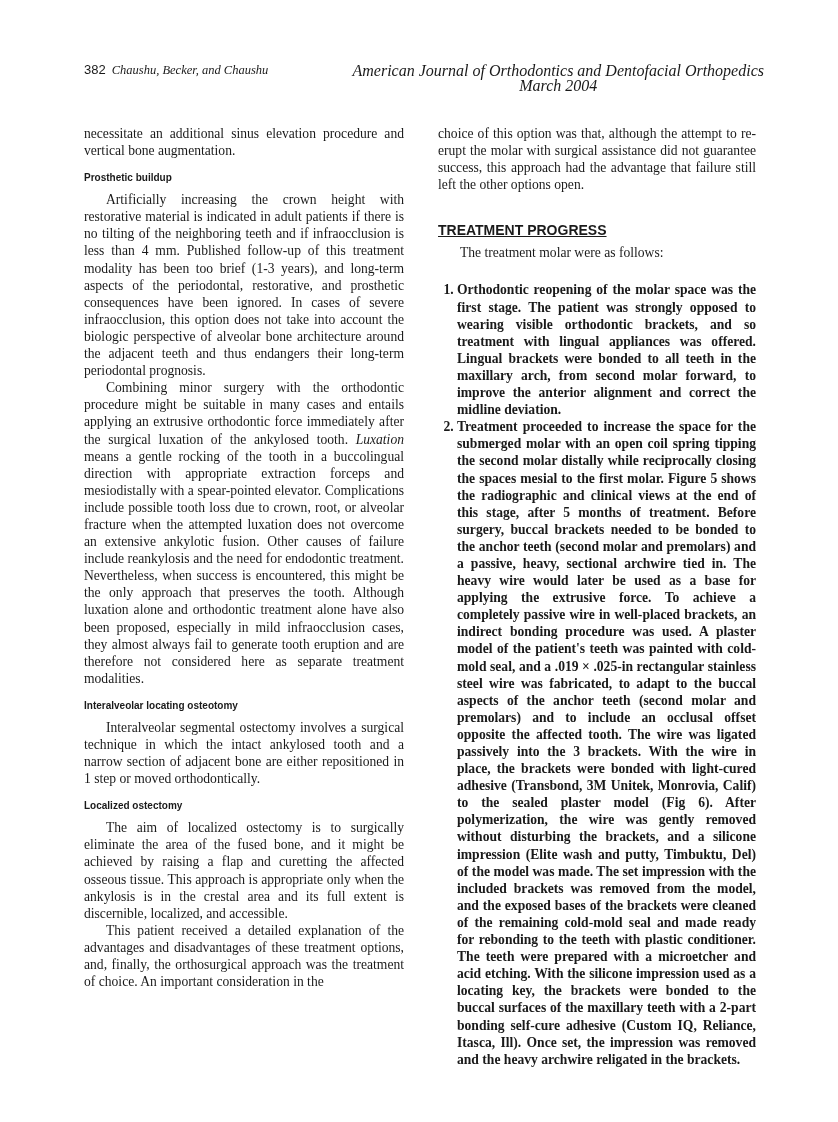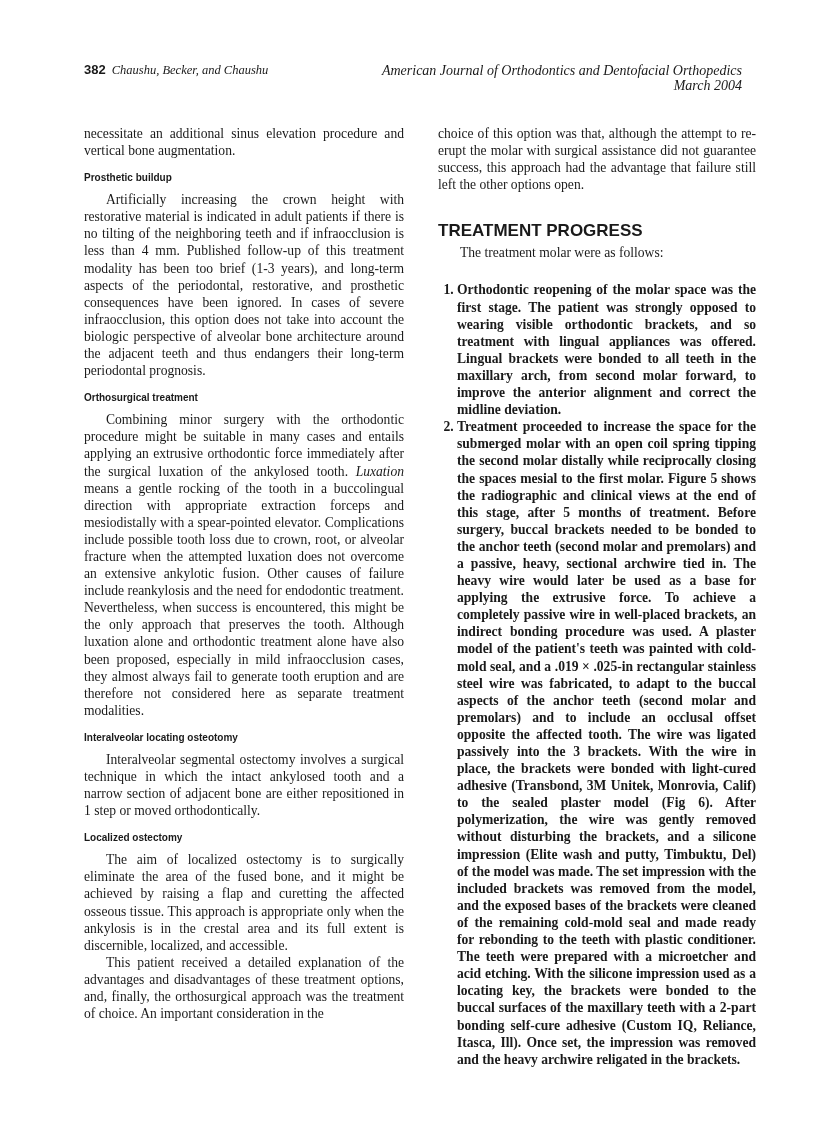--- a/index.html
+++ b/index.html
@@ -1,26 +1,26 @@
 <!DOCTYPE html>
 <html><head>
 <meta charset="utf-8">
 <style>
   html, body { margin: 0; padding: 0; background: #ffffff; }
   body { width: 838px; height: 1122px; position: relative; overflow: hidden; color: #1a1a1a; }
   .header-left { position: absolute; left: 84px; top: 62px; font-family: "Liberation Serif", serif; font-size: 12.5px; font-style: italic; }
-  .header-left .page-num { font-family: "Liberation Sans", sans-serif; font-style: normal; font-weight: bold; font-size: 13px; margin-right: 6px; text-align: center; }
-  .header-right { position: absolute; right: 96px; top: 63px; font-family: "Liberation Serif", serif; font-size: 14px; font-style: italic; text-align: right; line-height: 15px; }
+  .header-left .page-num { font-family: "Liberation Sans", sans-serif; font-style: normal; font-weight: normal; font-size: 13px; margin-right: 6px; text-align: center; }
+  .header-right { position: absolute; right: 74px; top: 63px; font-family: "Liberation Serif", serif; font-size: 16px; font-style: italic; text-align: center; line-height: 15px; }
   .col { position: absolute; top: 125px; font-family: "Liberation Serif", serif; font-size: 13.6px; line-height: 17.1px; text-align: justify; }
   .col-left { left: 84px; width: 320px; }
   .col-right { left: 438px; width: 318px; }
   p { margin: 0; }
   .indent { text-indent: 22px; }
   h3.sub { font-family: "Liberation Sans", sans-serif; font-size: 10px; font-weight: bold; margin: 11px 0 6px 0; line-height: 15px; text-align: left; }
-  h2.sec { font-family: "Liberation Sans", sans-serif; font-size: 17px; font-weight: bold; margin: 30px 0 6px 0; line-height: 15px; text-align: left; }
+  h2.sec { font-family: "Liberation Sans", sans-serif; font-size: 14px; font-weight: bold; margin: 30px 0 6px 0; line-height: 15px; text-align: left; text-decoration: underline; }
   ol.stages { margin: 20px 0 0 0; padding: 0 0 0 19px; font-weight: bold; }
   ol.stages li { padding-left: 0; margin: 0; }
   em { font-style: italic; }
 </style>
 </head>
 <body>
 
 <div class="header-left">
   <span class="page-num">382</span><span>Chaushu, Becker, and Chaushu</span>
 </div>
@@ -28,21 +28,20 @@
   <div>American Journal of Orthodontics and Dentofacial Orthopedics</div>
   <div>March 2004</div>
 </div>
 
 <div class="col col-left">
   <p>necessitate an additional sinus elevation procedure and vertical bone augmentation.</p>
 
   <h3 class="sub">Prosthetic buildup</h3>
   <p class="indent">Artificially increasing the crown height with restorative material is indicated in adult patients if there is no tilting of the neighboring teeth and if infraocclusion is less than 4 mm. Published follow-up of this treatment modality has been too brief (1-3 years), and long-term aspects of the periodontal, restorative, and prosthetic consequences have been ignored. In cases of severe infraocclusion, this option does not take into account the biologic perspective of alveolar bone architecture around the adjacent teeth and thus endangers their long-term periodontal prognosis.</p>
 
-  <h3 class="sub">Orthosurgical treatment</h3>
   <p class="indent"><span>Combining minor surgery with the orthodontic procedure might be suitable in many cases and entails applying an extrusive orthodontic force immediately after the surgical luxation of the ankylosed tooth.</span> <em>Luxation</em><span> means a gentle rocking of the tooth in a buccolingual direction with appropriate extraction forceps and mesiodistally with a spear-pointed elevator. Complications include possible tooth loss due to crown, root, or alveolar fracture when the attempted luxation does not overcome an extensive ankylotic fusion. Other causes of failure include reankylosis and the need for endodontic treatment. Nevertheless, when success is encountered, this might be the only approach that preserves the tooth. Although luxation alone and orthodontic treatment alone have also been proposed, especially in mild infraocclusion cases, they almost always fail to generate tooth eruption and are therefore not considered here as separate treatment modalities.</span></p>
 
   <h3 class="sub">Interalveolar locating osteotomy</h3>
   <p class="indent">Interalveolar segmental ostectomy involves a surgical technique in which the intact ankylosed tooth and a narrow section of adjacent bone are either repositioned in 1 step or moved orthodontically.</p>
 
   <h3 class="sub">Localized ostectomy</h3>
   <p class="indent">The aim of localized ostectomy is to surgically eliminate the area of the fused bone, and it might be achieved by raising a flap and curetting the affected osseous tissue. This approach is appropriate only when the ankylosis is in the crestal area and its full extent is discernible, localized, and accessible.</p>
   <p class="indent">This patient received a detailed explanation of the advantages and disadvantages of these treatment options, and, finally, the orthosurgical approach was the treatment of choice. An important consideration in the</p>
 </div>
 

